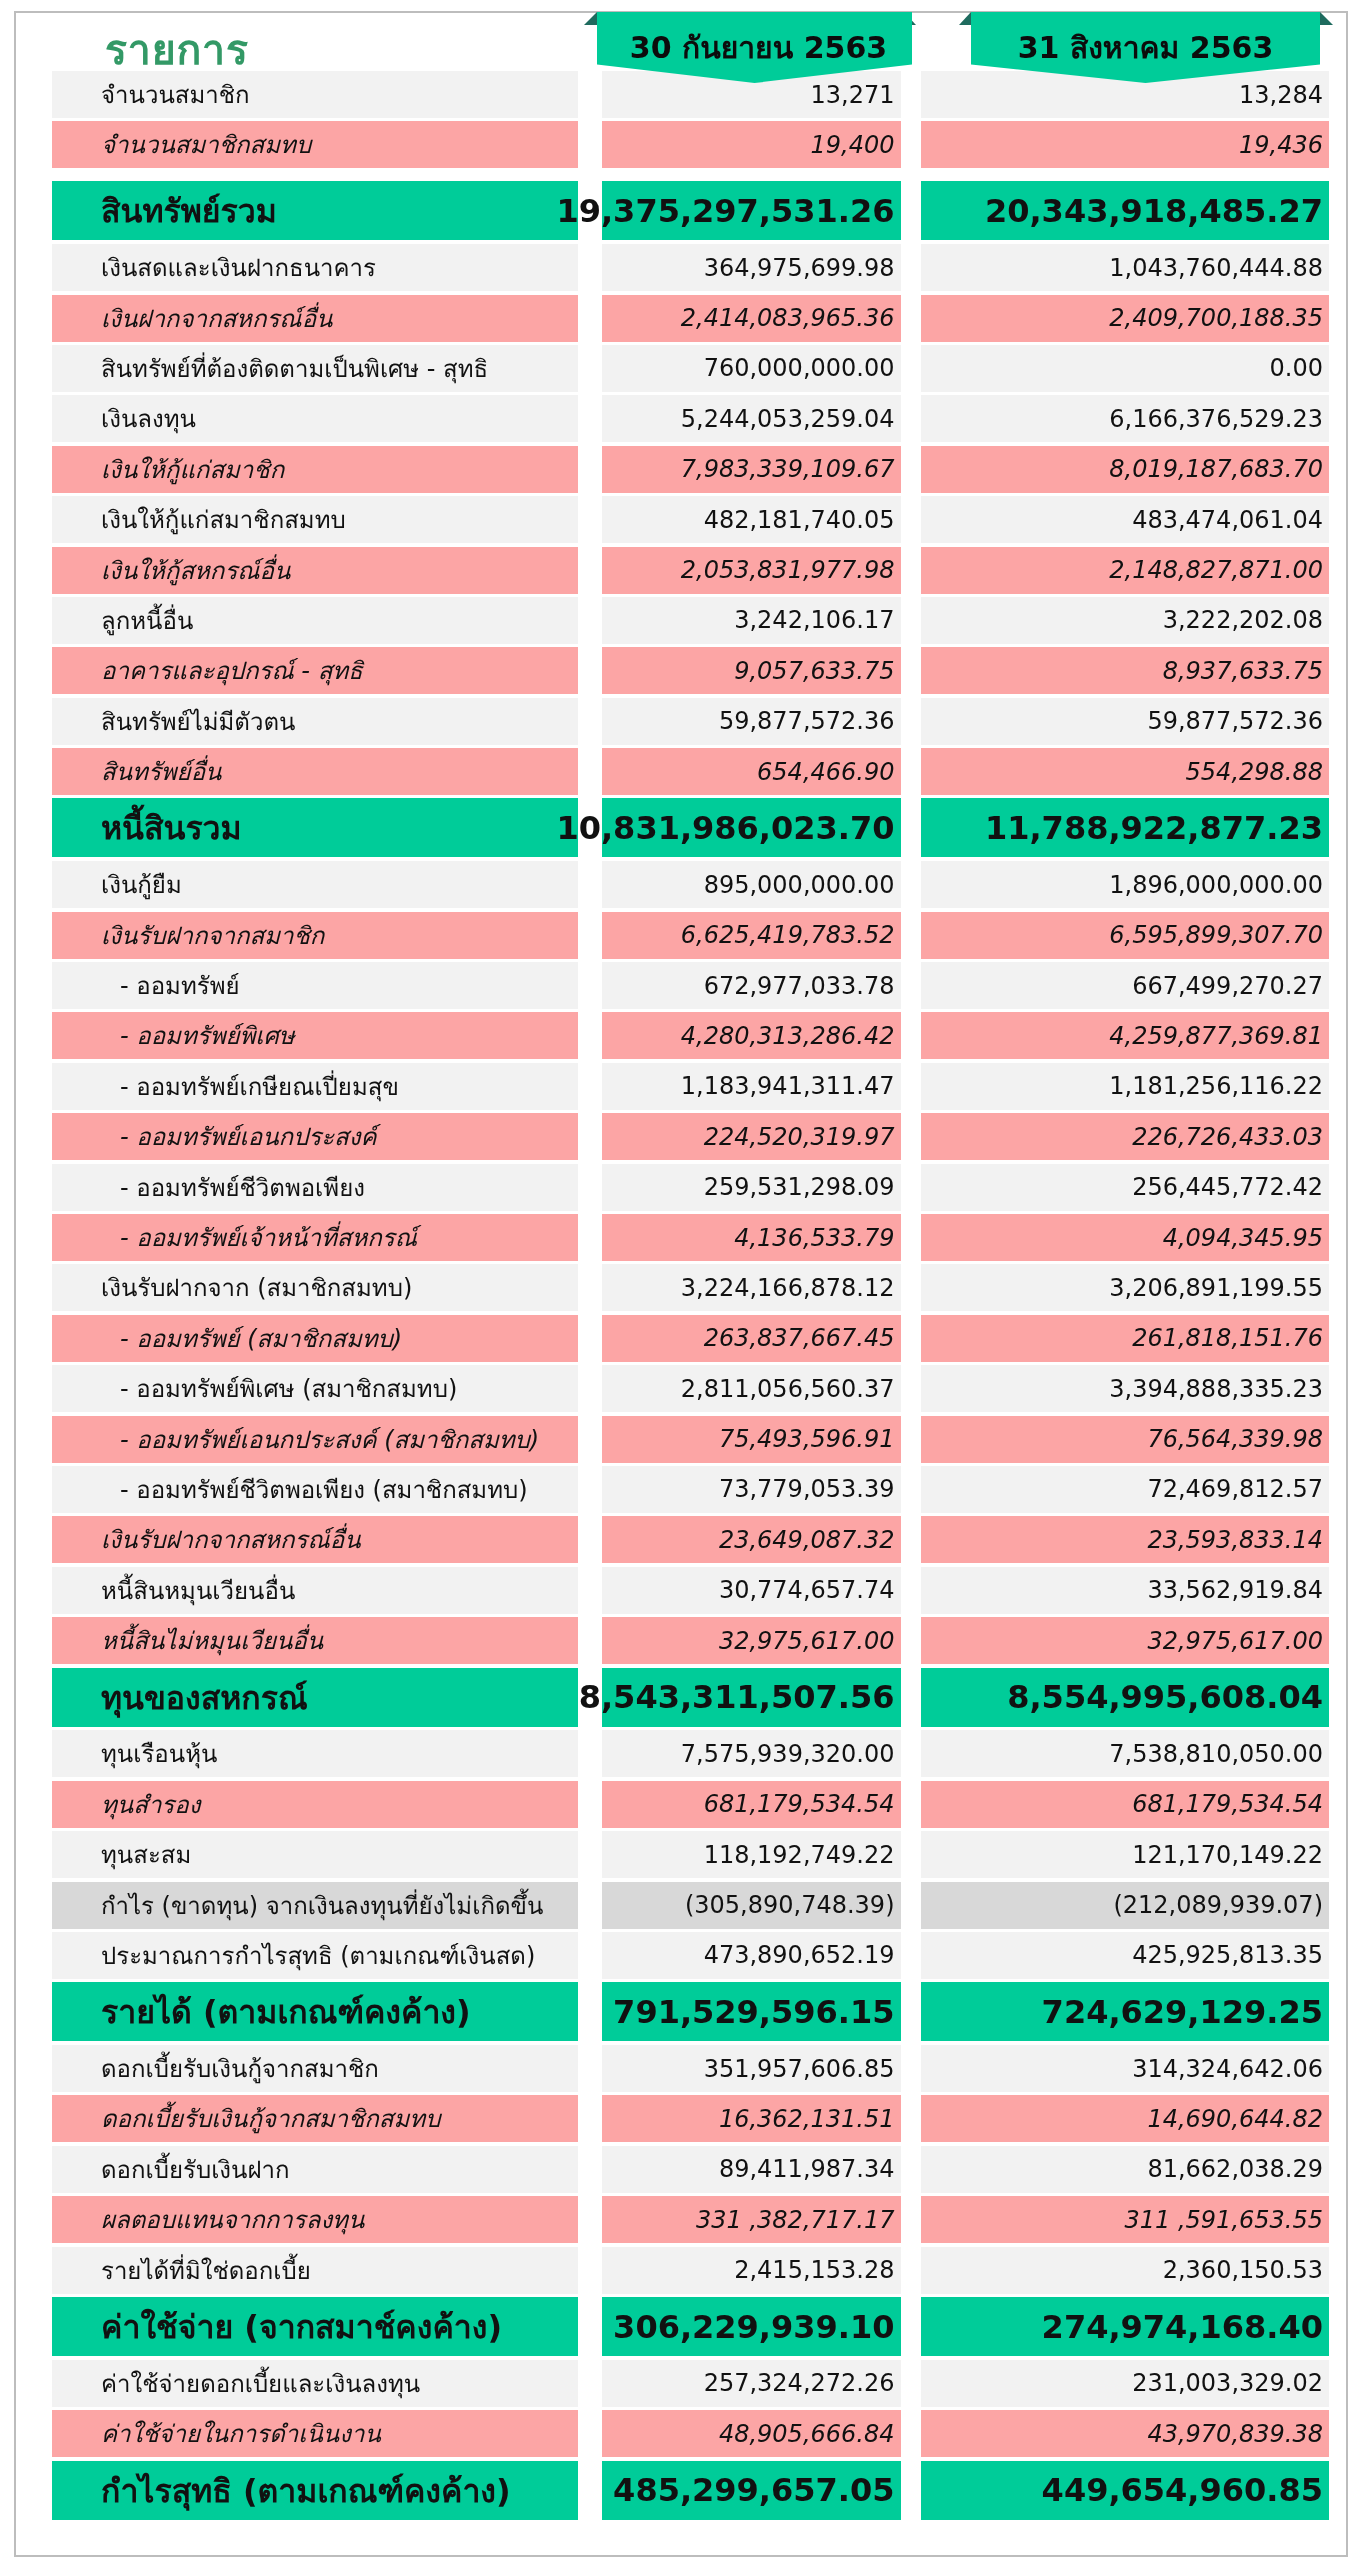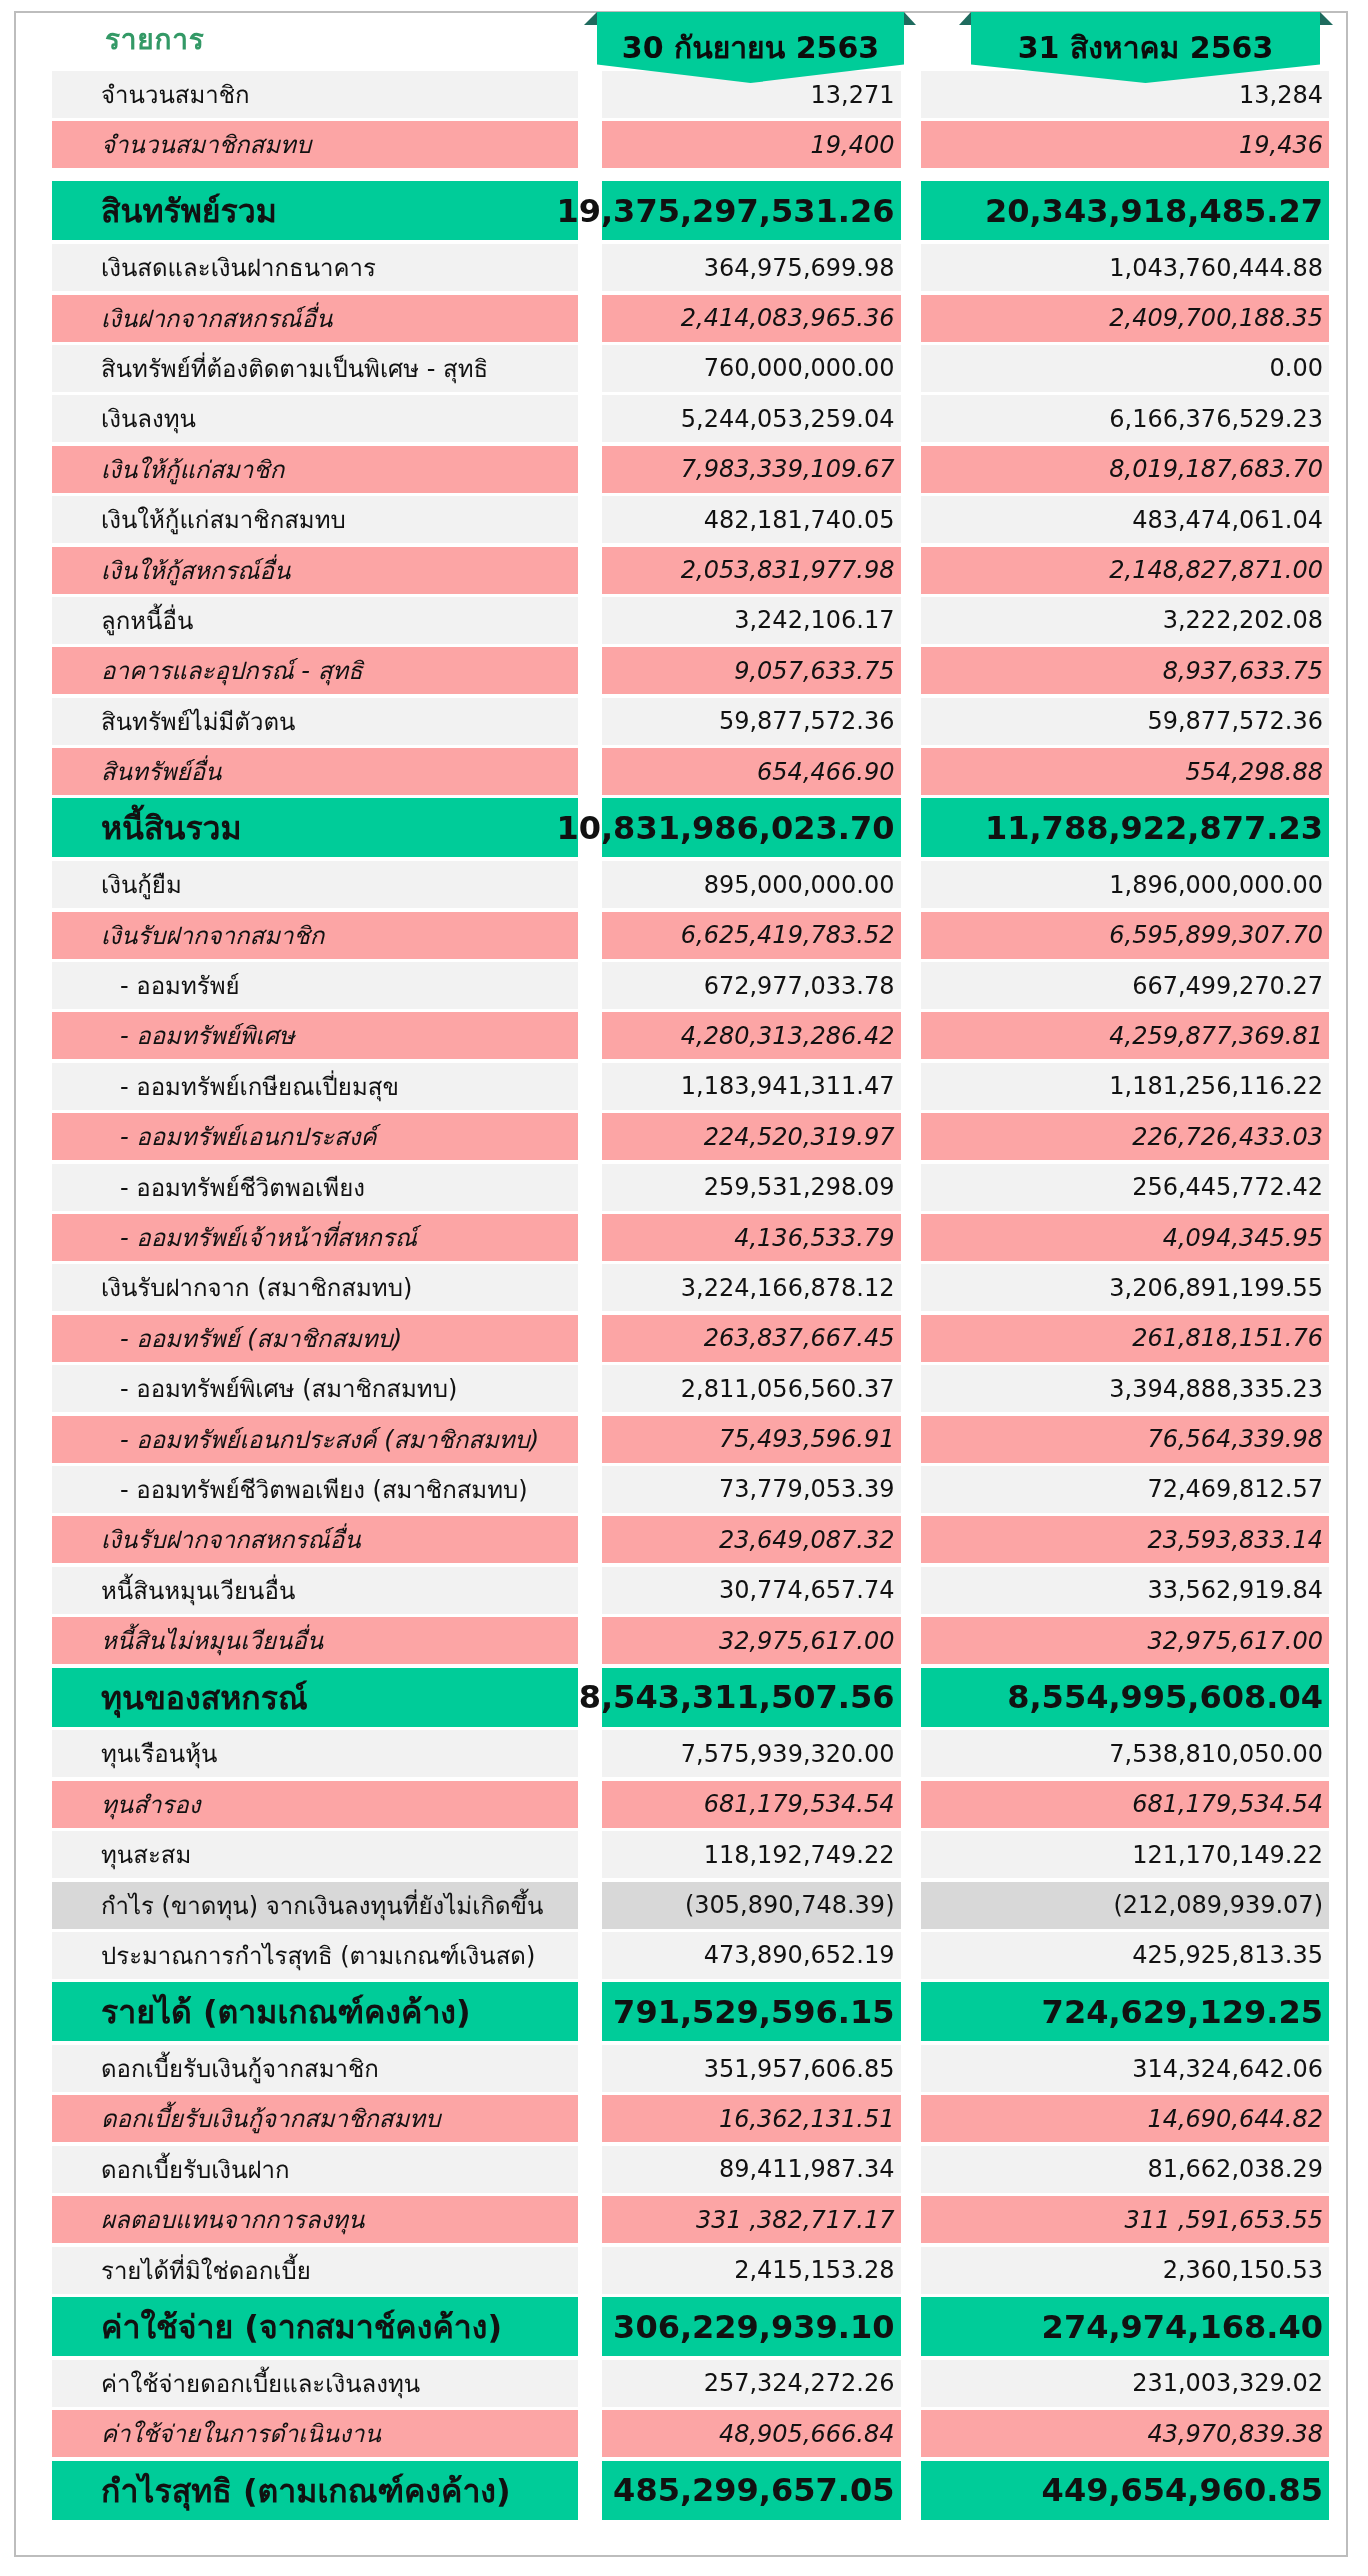--- a/index.html
+++ b/index.html
@@ -1,26 +1,26 @@
 <!DOCTYPE html>
 <html style="font-size:12px"><head>
 <meta charset="utf-8">
 <style>
   html, body { margin:0; padding:0; background:#ffffff; }
   body { width:1368px; height:2576px; position:relative; overflow:hidden;
          font-family:"DejaVu Sans", "Liberation Sans", sans-serif; color:#111; }
   .frame { position:absolute; left:13.7px; top:11.4px; width:1334px; height:2546px;
            border:2.3px solid #bdbdbd; box-sizing:border-box; background:#fff; }
-  .title { position:absolute; left:105px; top:16.7px; font-size:28px; font-weight:bold;
+  .title { position:absolute; left:105px; top:16.7px; font-size:41px; font-weight:bold;
            color:#339966; letter-spacing:0.8px; }
   .ribbon { position:absolute; top:12px; height:71px; background:#00cc99;
             display:flex; align-items:flex-start; justify-content:center; z-index:3;
             clip-path:polygon(0 0,100% 0,100% 74%,50% 100%,0 74%); }
   .ribbon span { margin-top:12px; font-size:30px; font-weight:bold; color:#0c0c0c; white-space:nowrap; }
-  .ribbon-1 { left:597px; width:307px; }
+  .ribbon-1 { left:597px; width:307px;padding-left:8px; }
   .ribbon-2 { left:971px; width:349px; }
   .fold { position:absolute; top:12px; width:0; height:0; z-index:2; }
   .fold-l1 { left:584px; border-bottom:13.7px solid #1e6b5e; border-left:13.7px solid transparent; }
   .fold-r1 { left:904px; border-bottom:13.7px solid #1e6b5e; border-right:12px solid transparent; }
   .fold-l2 { left:959px; border-bottom:13.7px solid #1e6b5e; border-left:12px solid transparent; }
   .fold-r2 { left:1320px; border-bottom:13.7px solid #1e6b5e; border-right:13.7px solid transparent; }
 
   .table { position:absolute; left:52px; top:71px; width:1277px; }
   .row { display:flex; height:47px; margin-bottom:3.4px; }
   .row.section { height:59px; margin-bottom:3.8px; }

